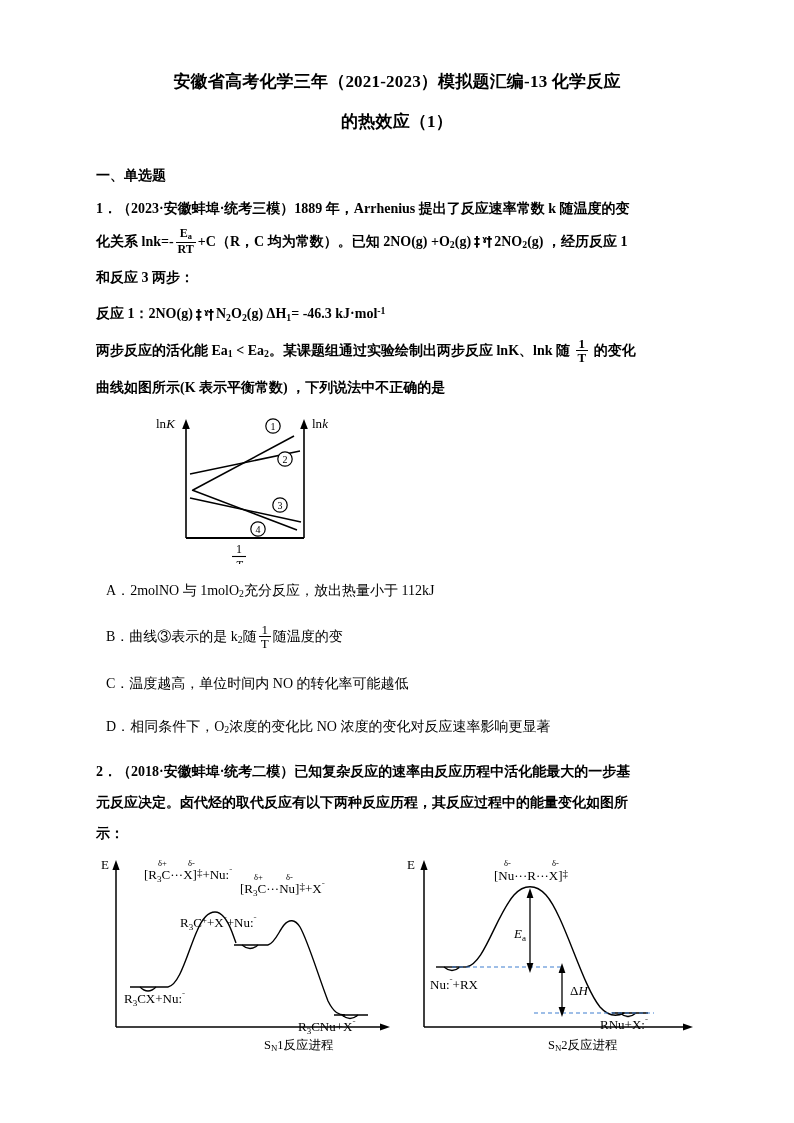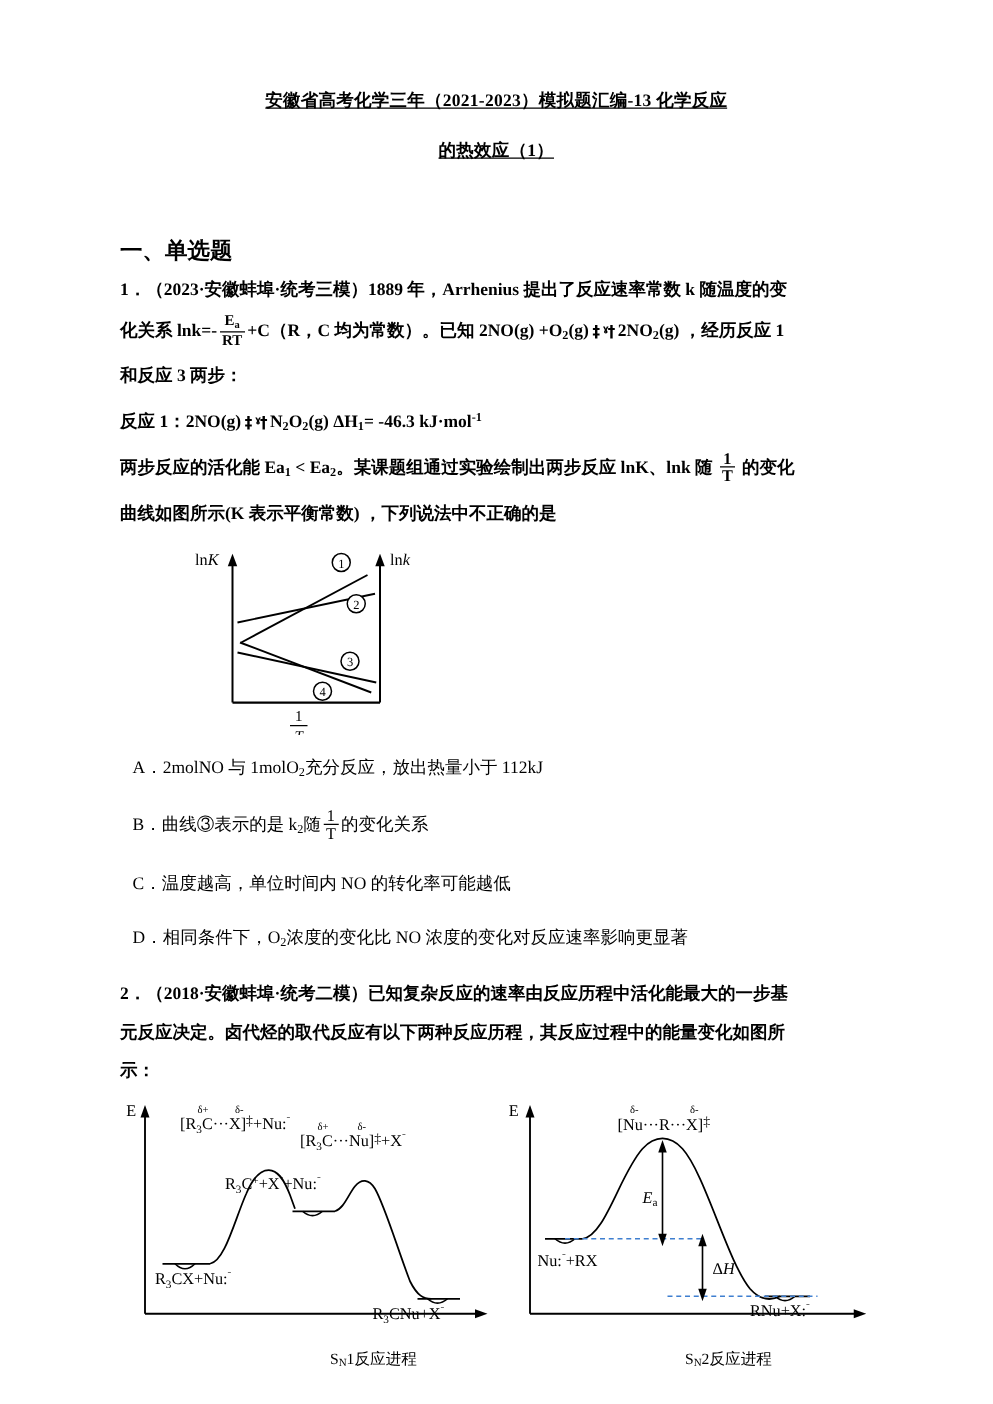--- a/index.html
+++ b/index.html
@@ -18,34 +18,33 @@
   .page {
     width: 794px;
     height: 1123px;
     box-sizing: border-box;
     padding: 62px 96px 0 96px;
     position: relative;
   }
   
   .doc-title {
     text-align: center;
-    font-size: 14px;
+    font-size: 17px;
     font-weight: bold;
     line-height: 40px;
     letter-spacing: 0.2px;
     margin: 0 0 4px 0;
-    text-decoration: underline;
   }
   .doc-title .ln2 { display: block; }
 
   
   .section-head {
-    font-size: 18px;
+    font-size: 14px;
     font-weight: bold;
-    margin: 48px 0 6px 0;
+    margin: 24px 0 6px 0;
     line-height: 20px;
   }
 
   
   .q-line {
     font-size: 14px;
     line-height: 33px;
     margin: 0;
     text-align: justify;
     white-space: normal;
@@ -196,21 +195,21 @@
         <text x="85" y="155" font-family="Liberation Serif, serif" font-size="12" font-style="italic" text-anchor="middle" fill="#000">T</text>
       </svg>
     </div>
   </div>
 
   <div class="opt-line">
     <span>A．</span><span>2molNO 与 1molO</span><sub>2</sub><span>充分反应，放出热量小于 112kJ</span>
   </div>
 
   <div class="opt-line">
-    <span>B．</span><span>曲线③表示的是 k</span><sub>2</sub><span>随</span><span class="frac big"><span class="num">1</span><span class="den">T</span></span><span>的变化关系</span>
+    <span>B．</span><span>曲线③表示的是 k</span><sub>2</sub><span>随</span><span class="frac big"><span class="num">1</span><span class="den">T</span></span><span>随温度的变</span>
   </div>
 
   <div class="opt-line">
     <span>C．</span><span>温度越高，单位时间内 NO 的转化率可能越低</span>
   </div>
 
   <div class="opt-line">
     <span>D．</span><span>相同条件下，O</span><sub>2</sub><span>浓度的变化比 NO 浓度的变化对反应速率影响更显著</span>
   </div>
 
@@ -314,21 +313,21 @@
         <text x="26" y="134" font-family="Liberation Serif, serif" font-size="13" fill="#000">
           Nu:<tspan font-size="9" dy="-4">⁻</tspan><tspan dy="4">+RX</tspan>
         </text>
 
         <text x="196" y="174" font-family="Liberation Serif, serif" font-size="13" fill="#000">
           RNu+X:<tspan font-size="9" dy="-4">⁻</tspan>
         </text>
       </g>
     </svg>
 
-    <div class="cap-row" style="position:absolute; left:0; top:200px;">
+    <div class="cap-row" style="position:absolute; left:0; top:182px;">
       <div class="cap cap-left">
         <span>S</span><sub>N</sub><span>1反应进程</span>
       </div>
       <div class="cap cap-right">
         <span>S</span><sub>N</sub><span>2反应进程</span>
       </div>
     </div>
   </div>
 
 </div>

